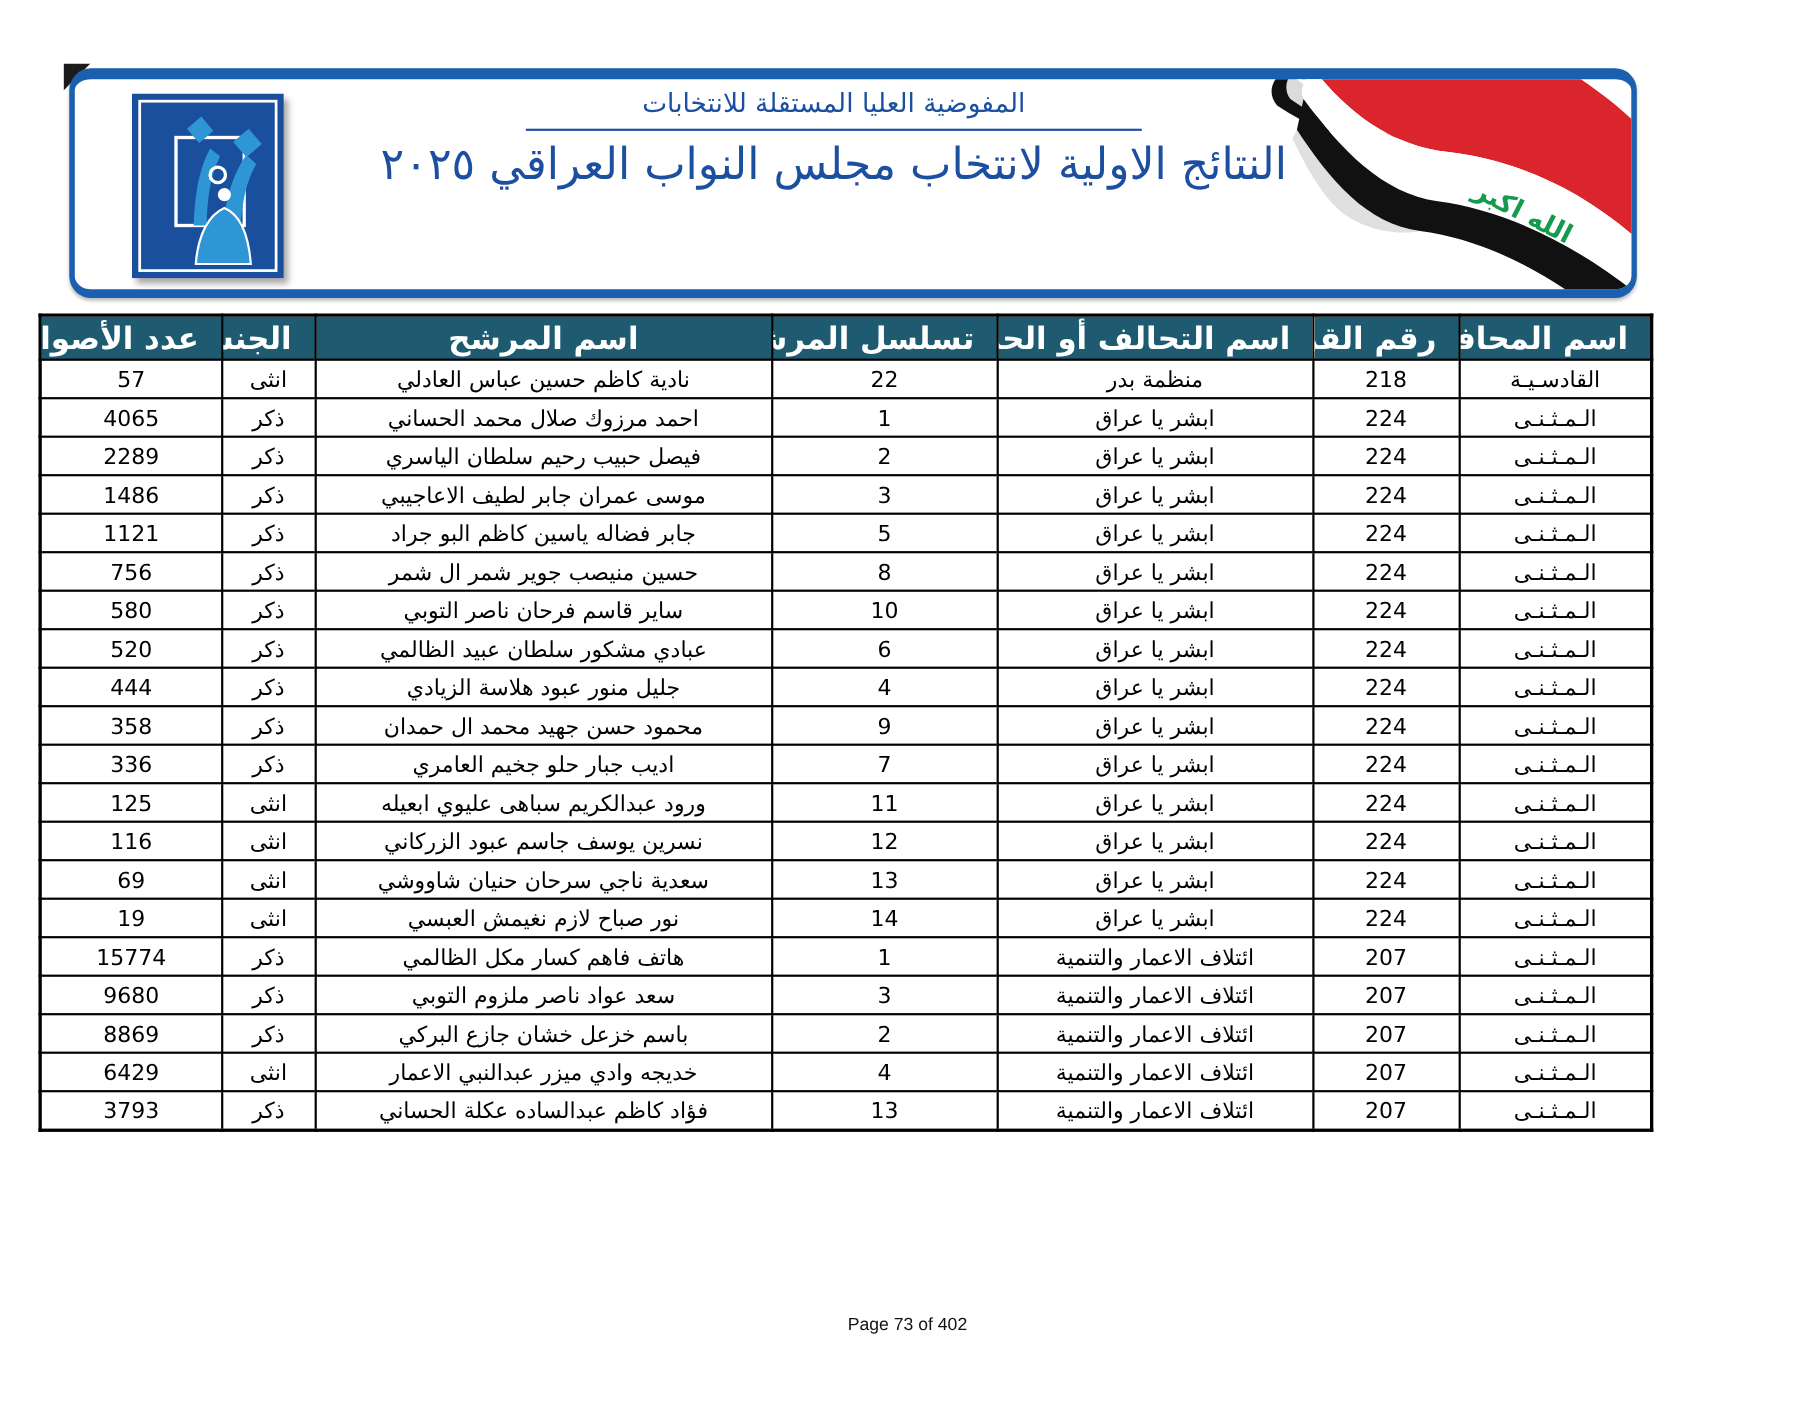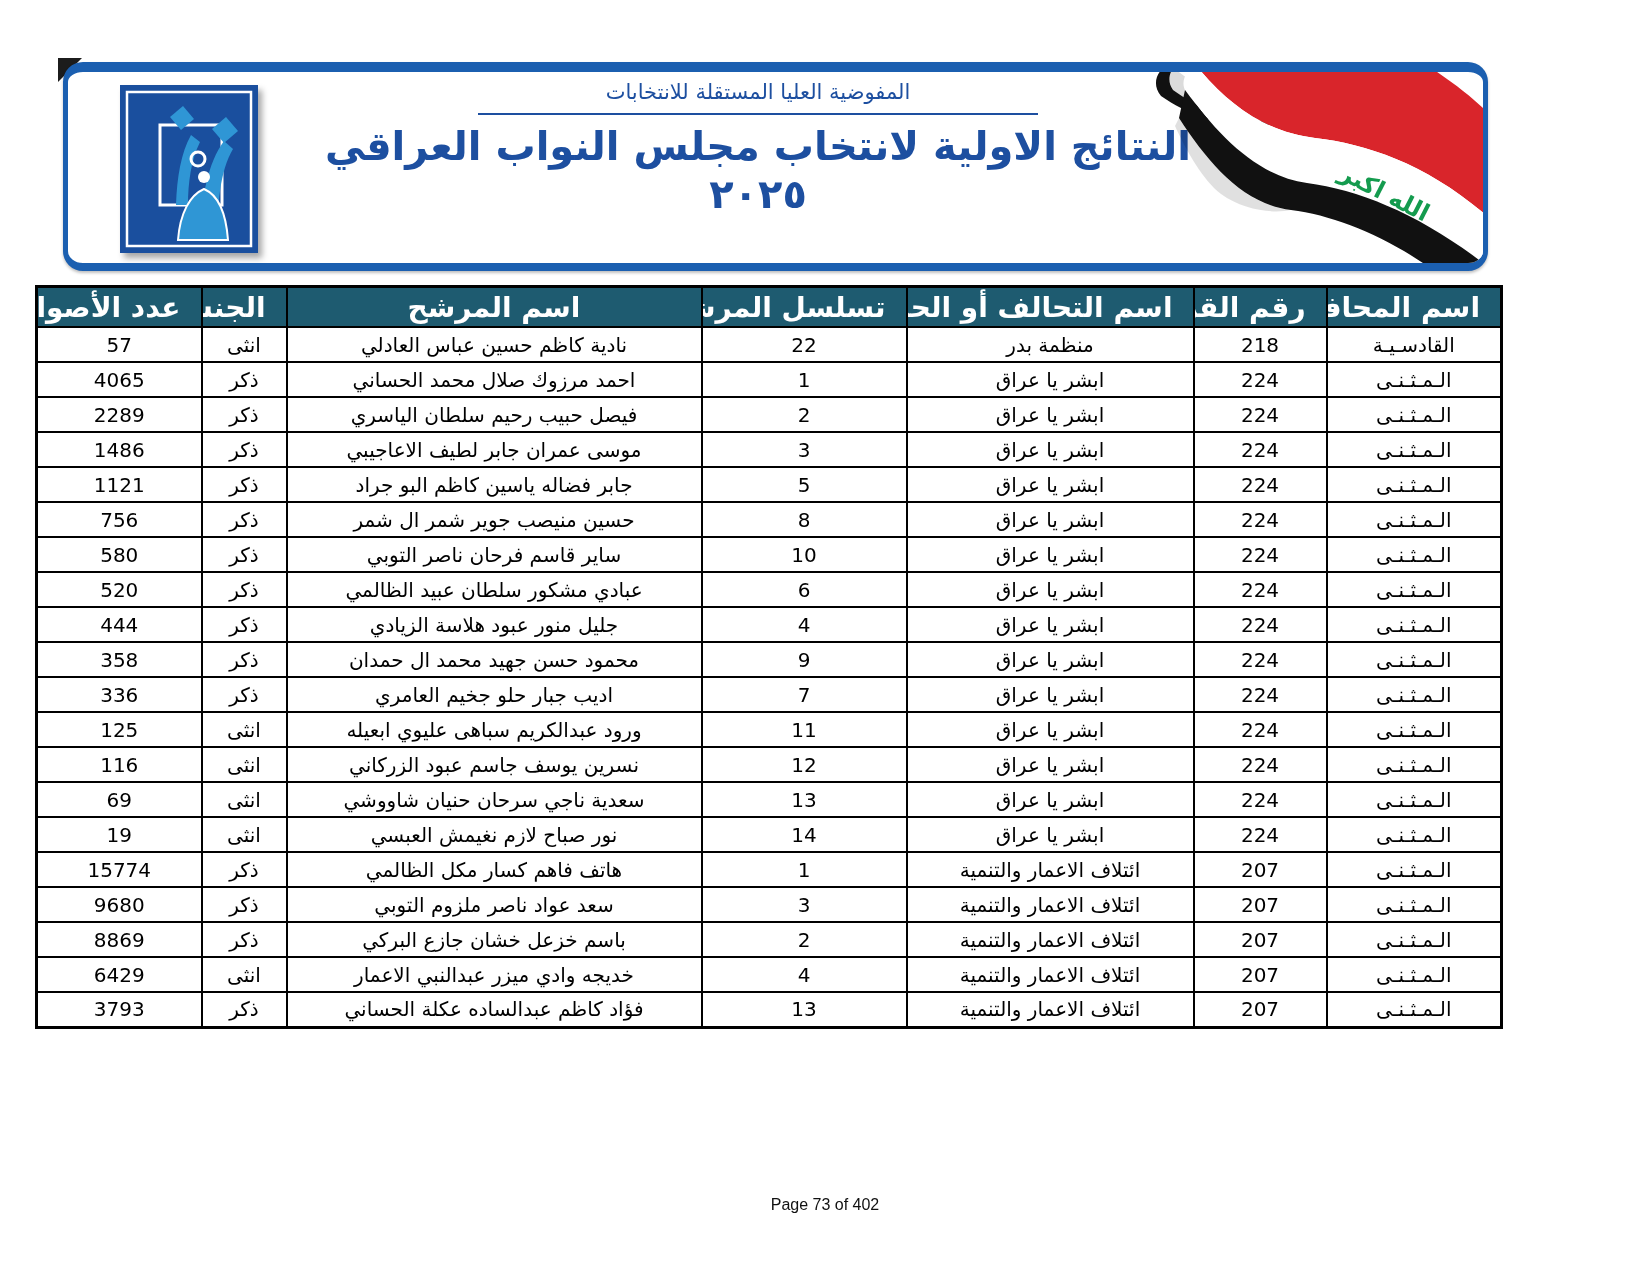--- a/index.html
+++ b/index.html
@@ -12,24 +12,24 @@
     border-top:24px solid #1c1c1c;border-right:24px solid transparent;}
   .banner{
     position:absolute;left:63px;top:62px;width:1425px;height:209px;box-sizing:border-box;
     border:5px solid #1b5fb0;border-top-width:10px;border-bottom-width:8px;
     border-radius:20px;background:#ffffff;overflow:hidden;
     box-shadow:0 2px 3px rgba(0,0,0,.25);
   }
   .logo{position:absolute;left:52px;top:13px;width:138px;height:168px;
     filter:drop-shadow(4px 5px 3px rgba(0,0,0,.35));}
   .htext{position:absolute;left:250px;top:8px;width:880px;text-align:center;color:#1d4fa0;}
-  .org-line1{font-size:21px;}
+  .org-line1{font-size:24px;}
   .org-line2{font-size:21px;margin-top:5px;}
   .hrule{width:560px;height:2px;background:#1d4fa0;margin:9px auto 7px auto;}
-  .btitle{font-size:40px;font-weight:bold;letter-spacing:0;line-height:1.2;}
+  .btitle{font-size:40px;font-weight:normal;letter-spacing:0;line-height:1.2;}
   .flag{position:absolute;right:-4px;top:-8px;width:364px;height:215px;}
   
   table.results{
     position:absolute;left:35px;top:285px;width:1465px;
     border-collapse:collapse;table-layout:fixed;border:3px solid #000;
   }
   table.results th{
     background:#1e5b70;color:#ffffff;font-size:28px;font-weight:bold;
     height:38px;border:2px solid #000;padding:0 20px;white-space:nowrap;overflow:hidden;
   }

